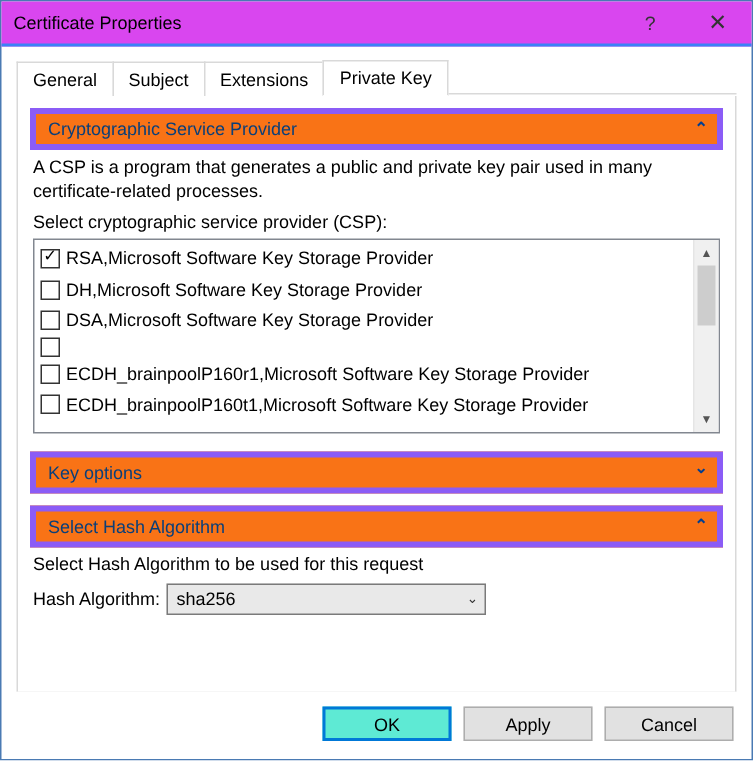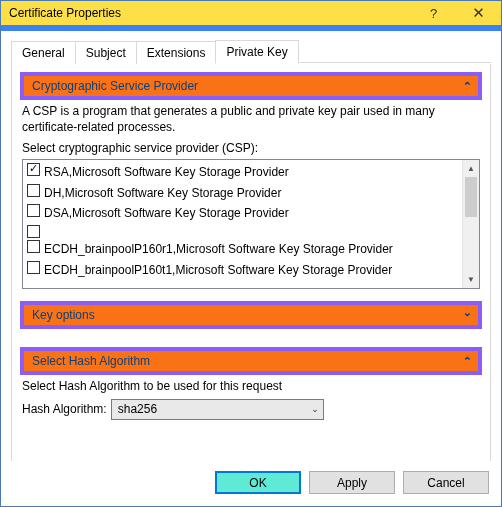--- a/index.html
+++ b/index.html
@@ -20,22 +20,22 @@
     display: flex;
     flex-direction: column;
     background: #fff;
   }
   .titlebar {
     height: 30px;
     display: flex;
     align-items: center;
     justify-content: space-between;
     padding: 0 0 0 8px;
-    background: #fde047;
-    border-bottom: 6px solid #3b82f6;
+    background: #d946ef;
+    border-bottom: 2px solid #3b82f6;
   }
   .titlebar .title { font-size: 12px; }
   .titlebar .controls { display: flex; height: 100%; }
   .titlebar .ctrl {
     width: 45px;
     display: flex;
     align-items: center;
     justify-content: center;
     font-size: 13px;
     color: #333;
@@ -121,20 +121,21 @@
     height: 130px;
     display: flex;
   }
   .list-items {
     flex: 1;
     padding: 2px 2px;
     overflow: hidden;
   }
   .list-row {
     display: flex;
+    align-items: center;
     gap: 4px;
     padding: 1px 2px 1px 2px;
     font-size: 12px;
     line-height: 1.55;
   }
   .cb {
     width: 13px; height: 13px;
     border: 1px solid #333;
     background: #fff;
     display: inline-flex;
@@ -289,21 +290,21 @@
           </div>
         </div>
 
       </div>
 
       <div class="section-header">
         <span class="label">Key options</span>
         <span class="chev" style="position:relative; top:-3px;">⌄</span>
       </div>
 
-      <div class="section-header" style="margin-top:18px;gap:23px;">
+      <div class="section-header" style="margin-top:8px;gap:23px;">
         <span class="label">Select Hash Algorithm</span>
         <span class="chev">⌃</span>
       </div>
       <div class="section-body">
         <div class="desc" style="margin-bottom:4px;">Select Hash Algorithm to be used for this request</div>
         <div class="hash-row">
           <span>Hash Algorithm:</span>
           <div class="select">
             <span>sha256</span>
             <span class="sel-chev">⌄</span>

